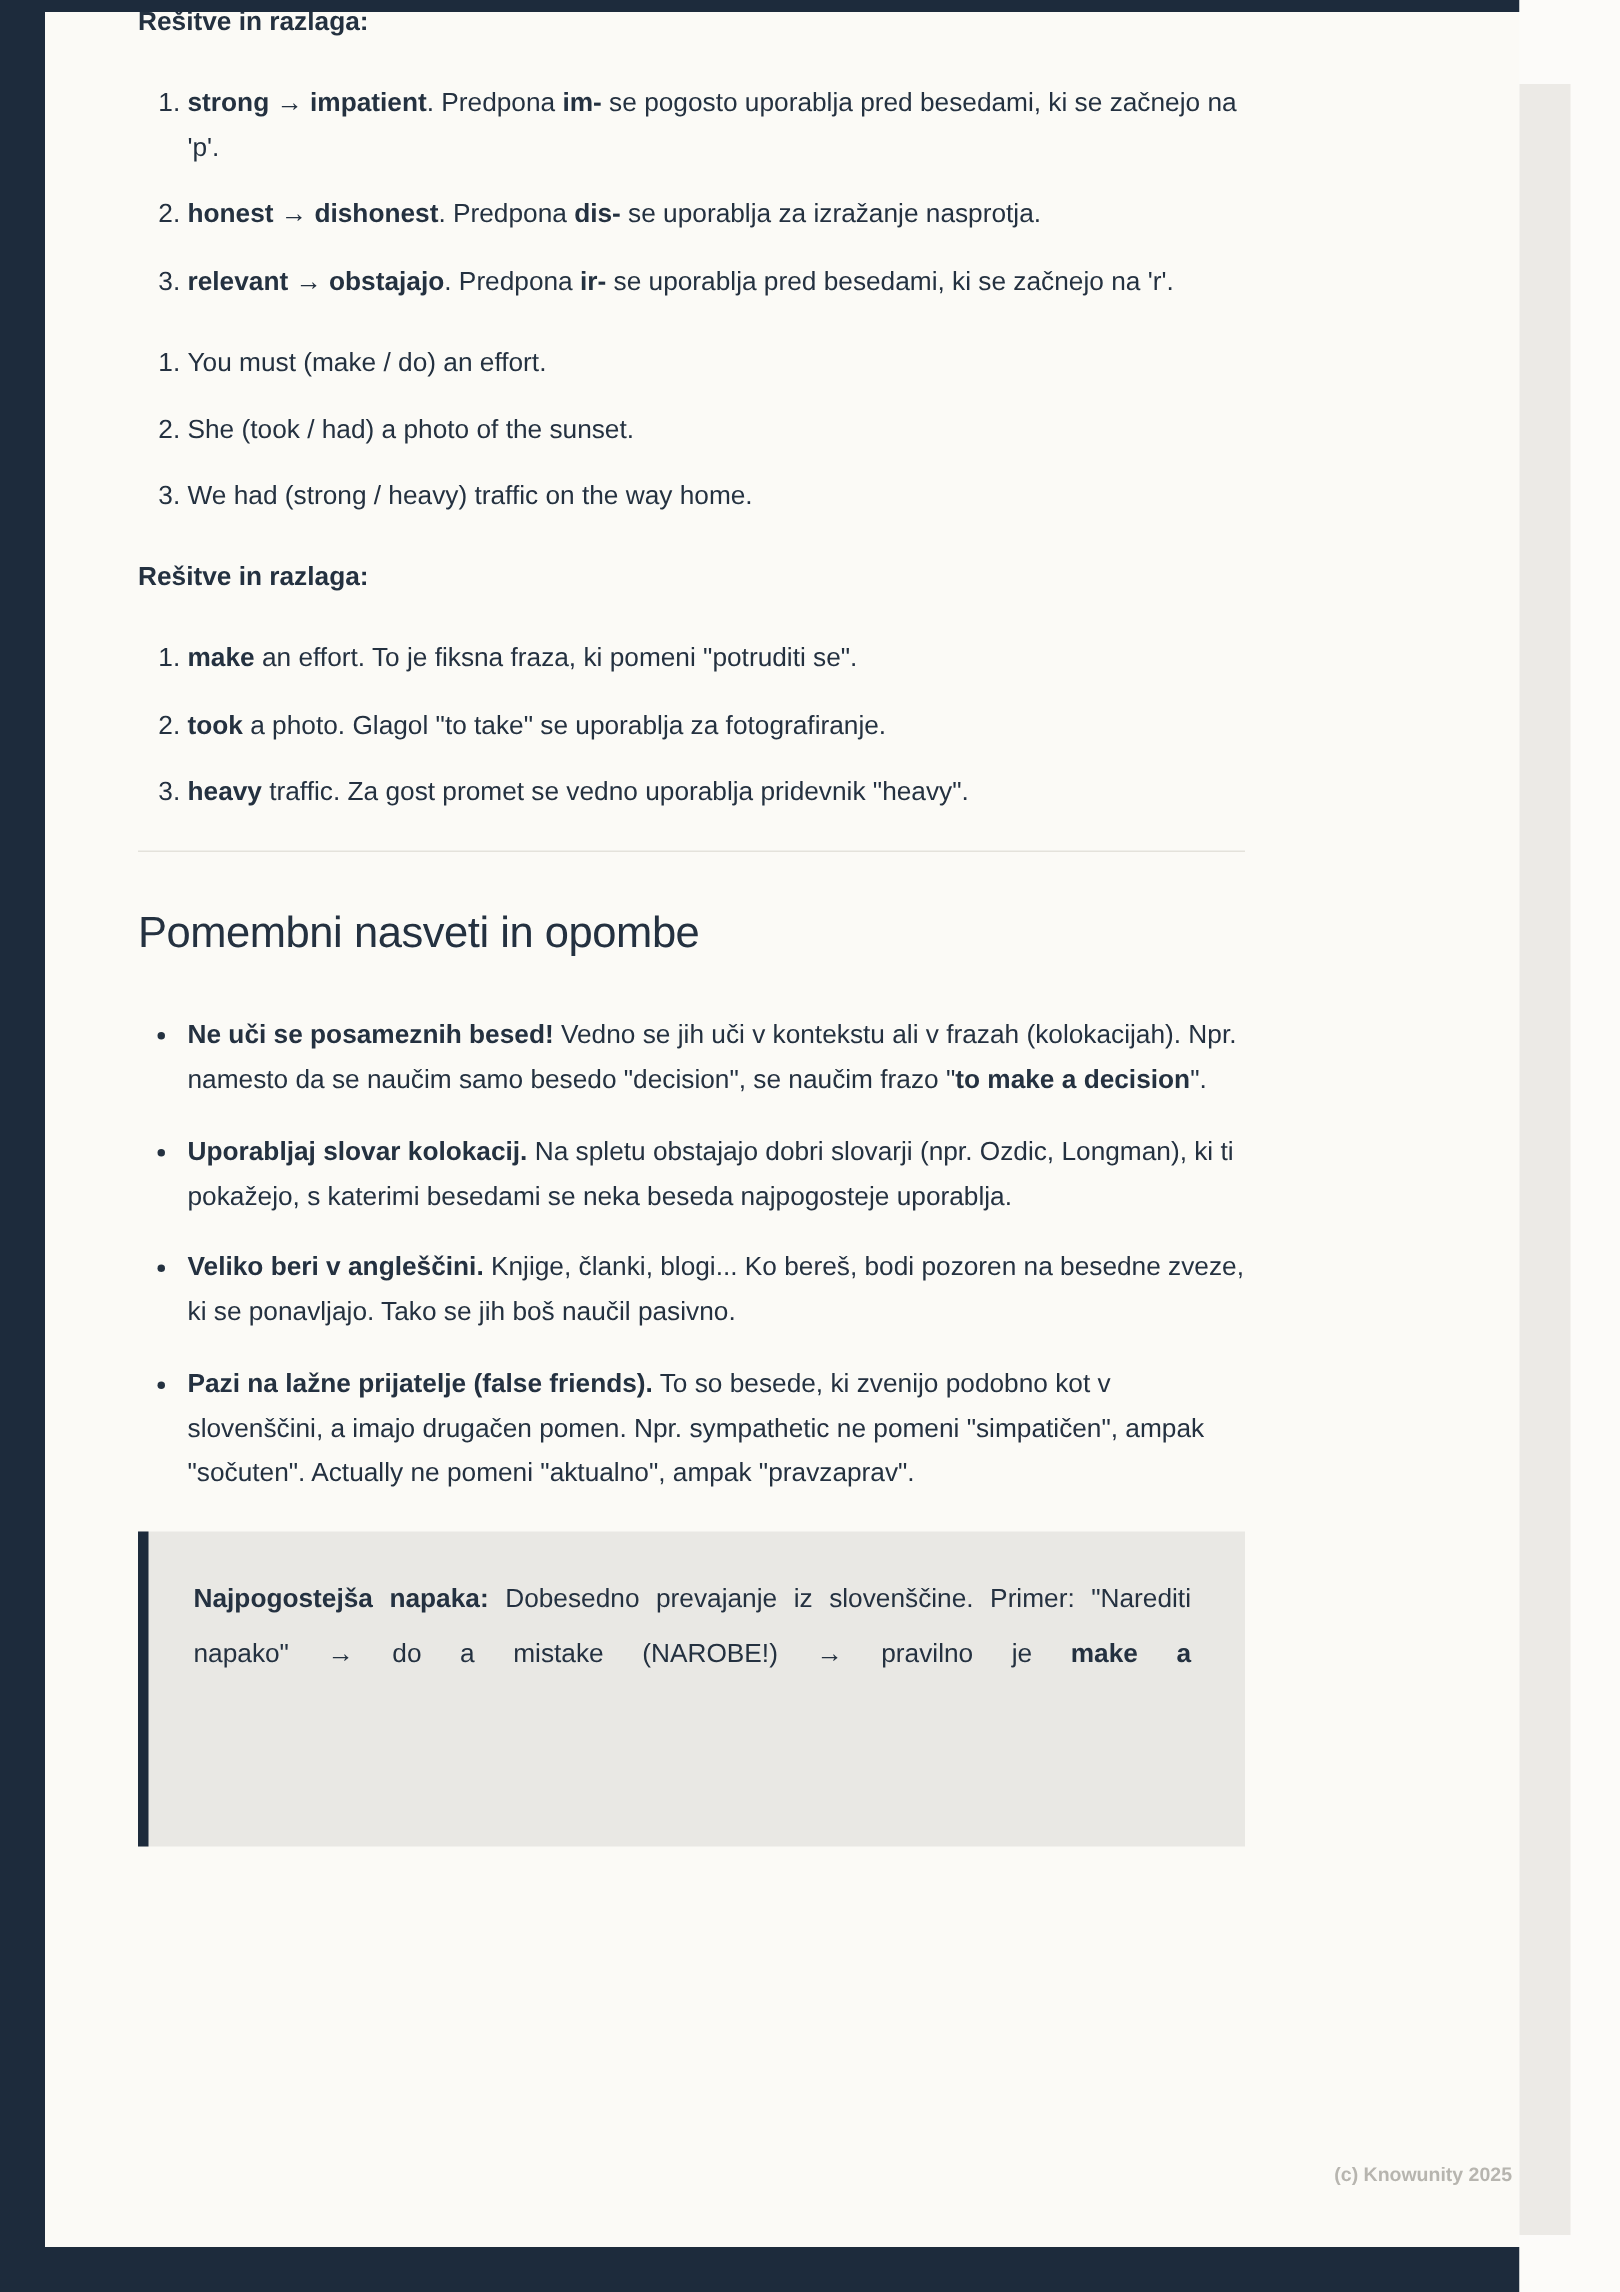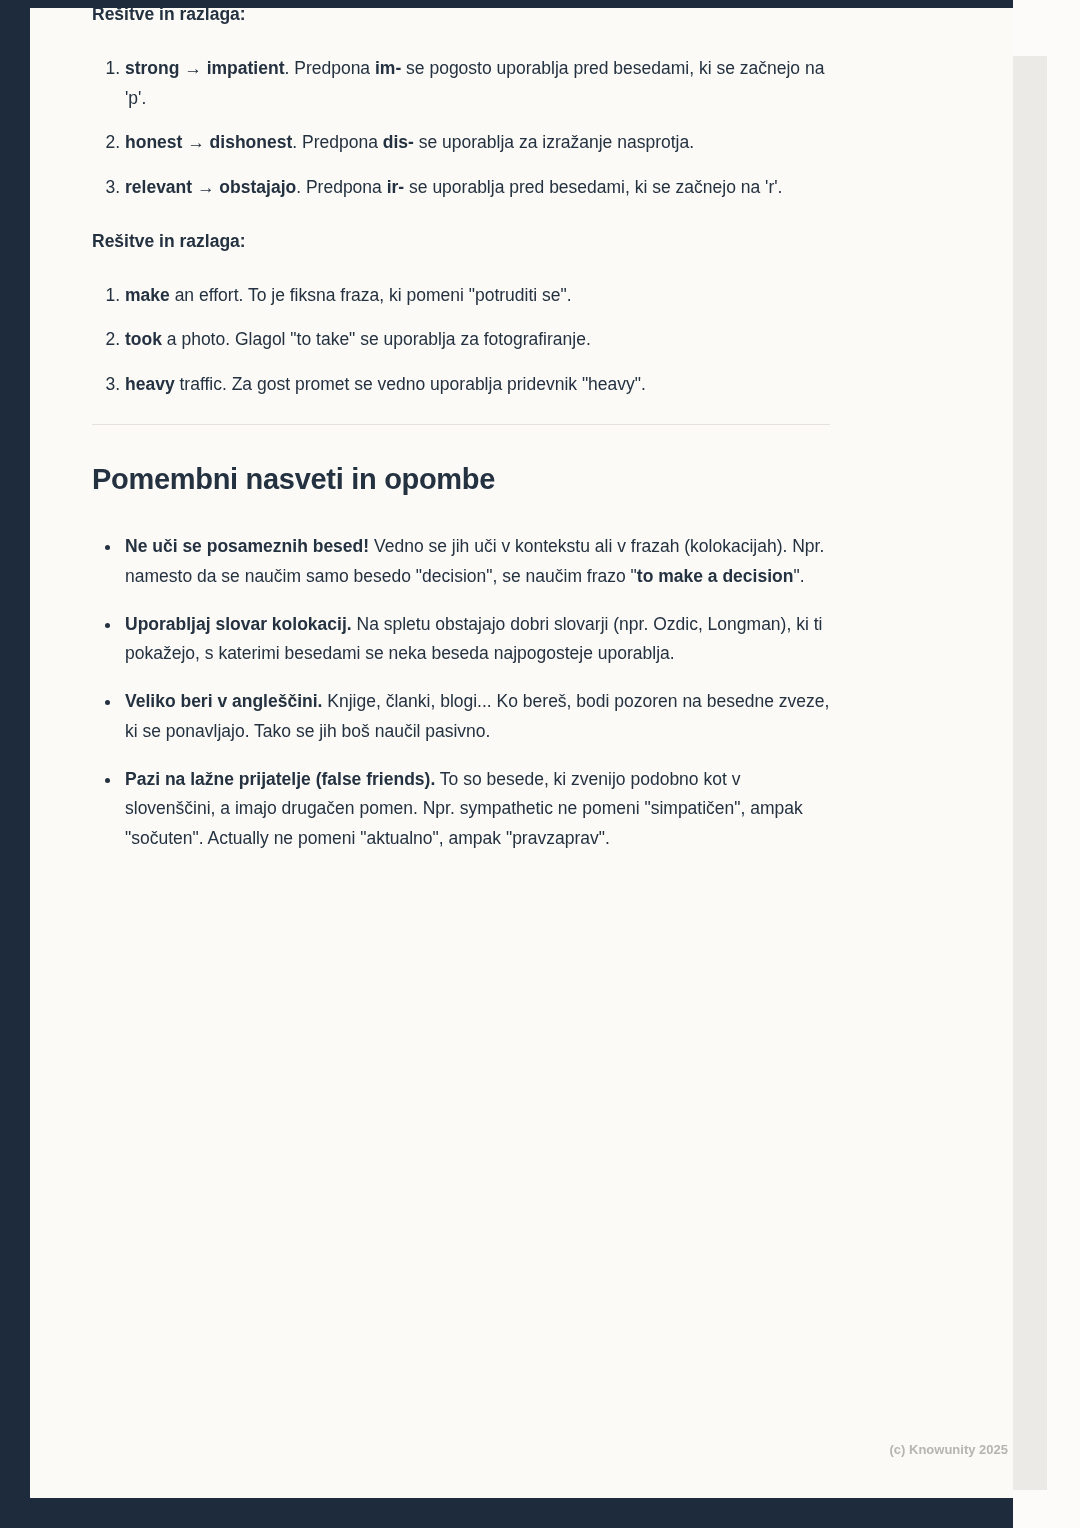--- a/index.html
+++ b/index.html
@@ -17,21 +17,21 @@
 
   .content {
     position: absolute; top: 0; left: 92px; width: 738px;
     font-size: 17.5px; line-height: 1.7; z-index: 1;
   }
   h3 { font-size: 17.5px; font-weight: 700; margin: 0 0 24px; }
   ol { margin: 0 0 24px; padding: 0 0 0 33px; }
   ol li { margin-bottom: 15px; }
   .intro { margin: 0 0 30px; }
   .divider { border: none; border-top: 1px solid var(--divider, #e4e2db); margin: 4px 0 30px; }
-  h1 { font-size: 29px; font-weight: 700; margin: 0 0 28px; letter-spacing: -0.3px; }
+  h1 { font-size: 29px; font-weight: 400; margin: 0 0 28px; letter-spacing: -0.3px; }
   ul { margin: 0; padding: 0 0 0 30px; list-style-type: disc; }
   ul li { margin-bottom: 18px; padding-left: 3px; }
   .b { font-weight: 700; }
   .i { }
 
   .callout {
     margin-top: 24px;
     background: var(--callout-bg, #e9e8e4);
     border-left: 7px solid var(--navy, #1d2b3c);
     padding: 26px 36px 30px 30px;
@@ -55,38 +55,46 @@
 
 <div class="content">
 
   <h3>Rešitve in razlaga:</h3>
   <ol>
     <li><span class="b">strong</span><span> → </span><span class="b">impatient</span><span>. Predpona </span><span class="b">im-</span><span> se pogosto uporablja pred besedami, ki se začnejo na 'p'.</span></li>
     <li><span class="b">honest</span><span> → </span><span class="b">dishonest</span><span>. Predpona </span><span class="b">dis-</span><span> se uporablja za izražanje nasprotja.</span></li>
     <li><span class="b">relevant</span><span> → </span><span class="b">obstajajo</span><span>. Predpona </span><span class="b">ir-</span><span> se uporablja pred besedami, ki se začnejo na 'r'.</span></li>
   </ol>
 
+  <ol>
+    <li>You must (make / do) an effort.</li>
+    <li>She (took / had) a photo of the sunset.</li>
+    <li>We had (strong / heavy) traffic on the way home.</li>
+  </ol>
 
   <h3>Rešitve in razlaga:</h3>
   <ol>
     <li><span class="b">make</span><span> an effort. To je fiksna fraza, ki pomeni "potruditi se".</span></li>
     <li><span class="b">took</span><span> a photo. Glagol "to take" se uporablja za fotografiranje.</span></li>
     <li><span class="b">heavy</span><span> traffic. Za gost promet se vedno uporablja pridevnik "heavy".</span></li>
   </ol>
 
   <hr class="divider">
 
   <h1>Pomembni nasveti in opombe</h1>
   <ul>
     <li><span class="b">Ne uči se posameznih besed!</span><span> Vedno se jih uči v kontekstu ali v frazah (kolokacijah). Npr. namesto da se naučim samo besedo "decision", se naučim frazo "</span><span class="b">to make a decision</span><span>".</span></li>
     <li><span class="b">Uporabljaj slovar kolokacij.</span><span> Na spletu obstajajo dobri slovarji (npr. Ozdic, Longman), ki ti pokažejo, s katerimi besedami se neka beseda najpogosteje uporablja.</span></li>
     <li><span class="b">Veliko beri v angleščini.</span><span> Knjige, članki, blogi... Ko bereš, bodi pozoren na besedne zveze, ki se ponavljajo. Tako se jih boš naučil pasivno.</span></li>
     <li><span class="b">Pazi na lažne prijatelje (false friends).</span><span> To so besede, ki zvenijo podobno kot v slovenščini, a imajo drugačen pomen. Npr. </span><span class="i">sympathetic</span><span> ne pomeni "simpatičen", ampak "sočuten". </span><span class="i">Actually</span><span> ne pomeni "aktualno", ampak "pravzaprav".</span></li>
   </ul>
 
+  <div class="callout">
+    <p class="callout-text"><span class="b">Najpogostejša napaka:</span><span> Dobesedno prevajanje iz slovenščine. Primer: "Narediti napako" → </span><span class="i">do a mistake</span><span> (NAROBE!) → pravilno je </span><span class="b">make a</span></p>
+  </div>
 
 </div>
 
 <div class="copyright">(c) Knowunity 2025</div>
 
 <div class="frame-bottom"></div>
 
 <div class="rail">
   <div class="thumb"></div>
 </div>

